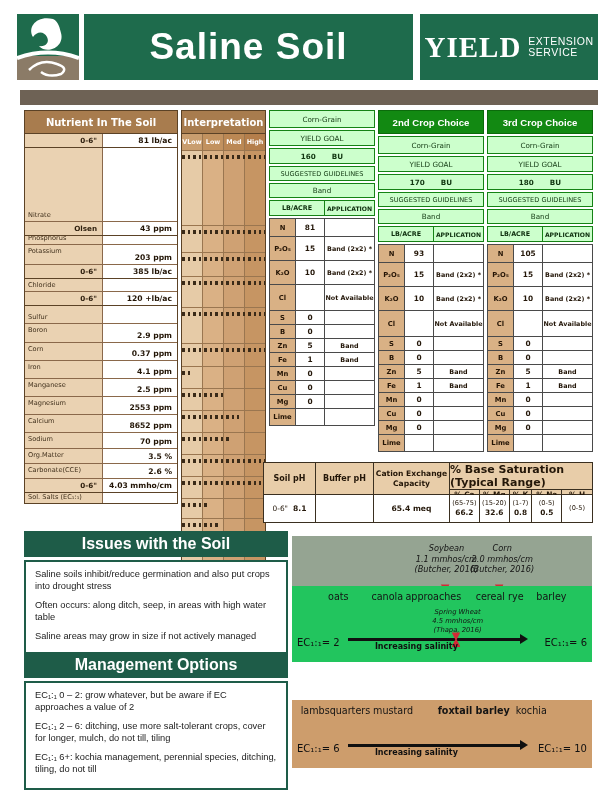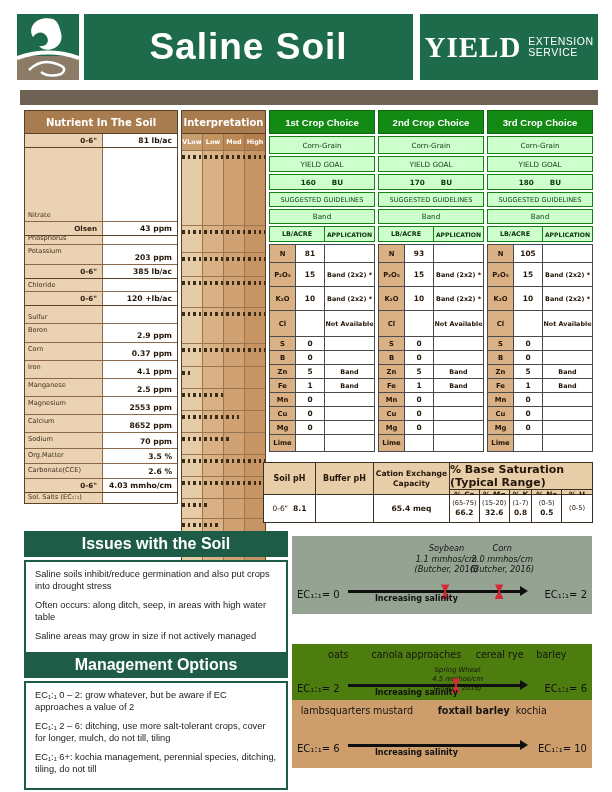--- a/index.html
+++ b/index.html
@@ -348,21 +348,20 @@
           </div>
           <div class="irow" style="height: 24px;">
             <div class="ibar" style="width: 100%;"></div>
           </div>
         </div>
       </div>
   </div>
 
   <div id="crop-tables">
       <div class="crop-table" style="left: 269px;">
-        <div class="crop-hdr">1st Crop Choice</div>
         <div class="cg" style="height: 18px;">Corn-Grain</div>
         <div class="cg" style="height: 16px;">YIELD GOAL</div>
         <div class="cg split" style="height: 16px;">
           <span>160</span>
           <span>BU</span>
         </div>
         <div class="cg" style="height: 15px; font-size: 6.6px;">SUGGESTED GUIDELINES</div>
         <div class="cg" style="height: 15px;">Band</div>
         <div class="cg cols" style="height: 16px;">
           <span class="chc1">LB/ACRE</span>
@@ -672,21 +671,21 @@
           <div class="sline">
             <div class="sbar"></div>
             <div class="sarrow"></div>
             <div class="smarker" style="left: 54%;"></div>
             <div class="smarker" style="left: 84%;"></div>
             <div class="saxlabel">Increasing salinity</div>
           </div>
           <span class="secl end">EC₁:₁= 2</span>
         </div>
       </div>
-      <div class="scale-box" style="top: 644px; height: 64px; background: #4d7c0f;">
+      <div class="scale-box" style="top: 586px; height: 76px; background: #22c55e;">
         <div class="scrops">
           <span class="scrop" style="left: 14%;">oats</span>
           <span class="scrop" style="left: 31%;">canola</span>
           <span class="scrop" style="left: 47%;">approaches</span>
           <span class="scrop" style="left: 70%;">cereal rye</span>
           <span class="scrop" style="left: 88%;">barley</span>
         </div>
         <div class="sannos">
           <div class="sanno small" style="left: 60%;">
             <div>Spring Wheat</div>

